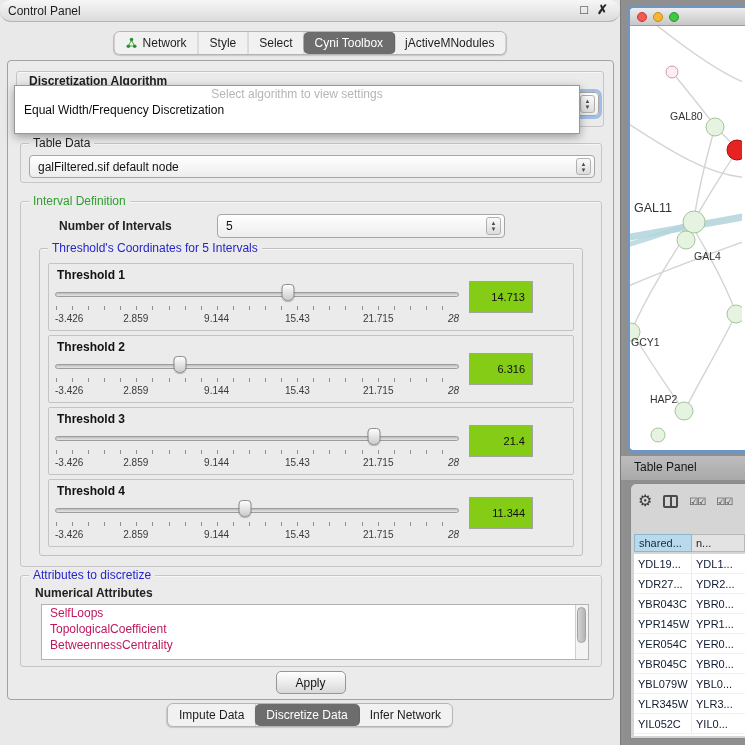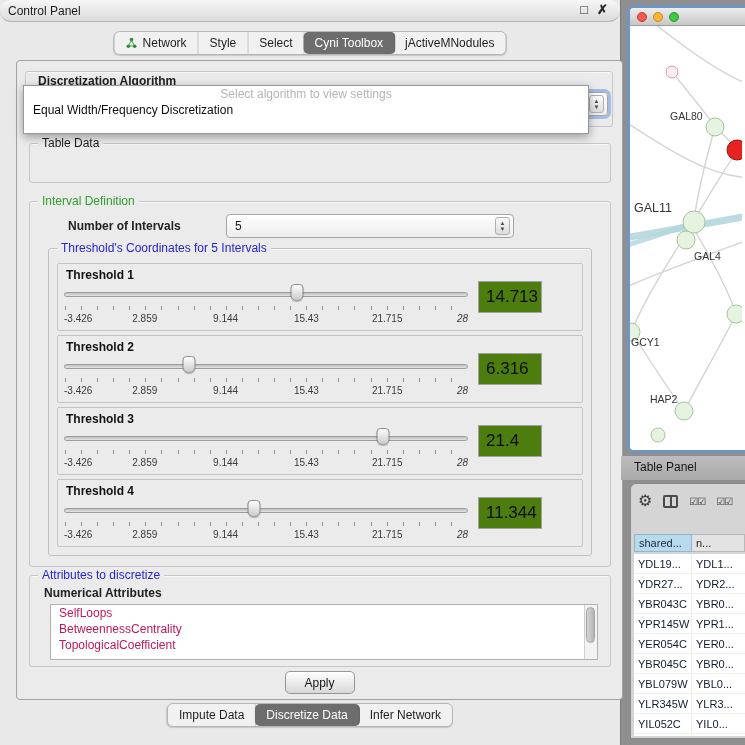--- a/index.html
+++ b/index.html
@@ -13,21 +13,21 @@
   #cp-title{position:absolute;left:8px;top:4px;font-size:12px;color:#1c1c1c;}
   #cp-winicons{position:absolute;right:12px;top:2px;display:flex;gap:9px;font-size:13px;color:#2a2a2a;}
 
   .tabbar{position:absolute;left:50%;transform:translateX(-50%);display:flex;align-items:stretch;background:#f1f1f1;border:1px solid #b5b5b5;border-radius:6px;height:24px;box-shadow:0 1px 1px rgba(0,0,0,.15);}
   .tab{display:flex;align-items:center;gap:5px;padding:0 11px;font-size:12px;color:#1e1e1e;border-right:1px solid #c8c8c8;white-space:nowrap;cursor:default;}
   .tab:last-child{border-right:none;}
   .tab.selected{background:#6d6d6d;color:#fff;border-radius:5px;margin:0 -1px;border-right:1px solid #5e5e5e;}
   #top-tabs{top:31px;}
   #bottom-tabs{top:703px;}
 
-  #main-panel{position:absolute;left:16px;top:60px;width:607px;height:640px;background:#ebebeb;border:1px solid #a2a2a2;border-radius:4px;}
+  #main-panel{position:absolute;left:7px;top:60px;width:607px;height:640px;background:#ebebeb;border:1px solid #a2a2a2;border-radius:4px;}
 
   .groupbox{position:absolute;border:1px solid #c6c6c6;border-radius:3px;box-shadow:inset 0 1px 0 #f7f7f7;}
   .group-label{position:absolute;top:-8px;left:8px;background:#ebebeb;padding:0 4px;font-size:12px;color:#1e1e1e;white-space:nowrap;}
   .group-label.green{color:#2e9e2e;}
   .group-label.blue{color:#2525cc;}
 
   .combo{position:absolute;height:24px;background:linear-gradient(#ffffff,#ededed);border:1px solid #a6a6a6;border-radius:4px;font-size:12px;display:flex;align-items:center;padding:0 22px 0 8px;color:#141414;}
   .combo .stepper{position:absolute;right:3px;top:2px;bottom:2px;width:15px;display:flex;flex-direction:column;align-items:center;justify-content:center;color:#4a4a4a;font-size:6px;line-height:6px;background:linear-gradient(#fafafa,#dcdcdc);border:1px solid #b0b0b0;border-radius:3px;}
   .combo.focus{box-shadow:0 0 0 3px rgba(122,164,224,.65);}
 
@@ -53,21 +53,21 @@
   .threshold-box{position:absolute;left:8px;width:526px;height:68px;background:#ebebeb;border:1px solid #c4c4c4;border-radius:2px;}
   .th-label{position:absolute;left:8px;top:4px;font-size:12px;font-weight:700;color:#111;}
   .slider-zone{position:absolute;left:6px;top:22px;width:404px;height:42px;}
   .track{position:absolute;left:0;right:0;top:6px;height:5px;background:linear-gradient(#bdbdbd,#e6e6e6);border:1px solid #9c9c9c;border-radius:3px;}
   .ticks{position:absolute;left:1px;right:1px;top:20px;height:4px;background:repeating-linear-gradient(to right,#8d8d8d 0 1px,transparent 1px 4%);}
   .thumb{position:absolute;top:-2px;width:13px;height:17px;transform:translateX(-50%);background:linear-gradient(#fdfdfd,#cccccc);border:1px solid #8d8d8d;border-radius:4px 4px 6px 6px;box-shadow:0 1px 1px rgba(0,0,0,.25);}
   .scale{position:absolute;left:0;right:0;top:27px;height:13px;}
   .scale span{position:absolute;top:0;font-size:10px;color:#3a3a3a;transform:translateX(-50%);white-space:nowrap;}
   .scale span.first{transform:none;}
   .scale span.last{transform:translateX(-100%);font-style:italic;}
-  .value-box{position:absolute;left:420px;top:17px;width:64px;height:32px;background:#4d7c0f;border:1px solid #a3a3a3;font-size:17px;line-height:30px;text-align:left;padding:0 7px;color:#0e0e0e;}
+  .value-box{position:absolute;left:420px;top:17px;width:64px;height:32px;background:#84cc16;border:1px solid #a3a3a3;font-size:11px;line-height:30px;text-align:right;padding:0 7px;color:#0e0e0e;}
 
   
   #attr-group{left:12px;top:514px;width:582px;height:92px;}
   #attr-label{position:absolute;left:14px;top:10px;font-size:12px;font-weight:700;}
   #attr-list{position:absolute;left:20px;top:28px;width:548px;height:56px;background:#fff;border:1px solid #b2b2b2;overflow:hidden;}
   .attr-item{height:16px;line-height:16px;padding-left:8px;font-size:12px;color:#be185d;}
   #attr-scrollbar{position:absolute;right:0;top:0;width:13px;height:100%;background:#f3f3f3;border-left:1px solid #cfcfcf;}
   #attr-scroll-thumb{position:absolute;left:1px;top:2px;width:9px;height:36px;background:linear-gradient(90deg,#d3d3d3,#b5b5b5);border:1px solid #a2a2a2;border-radius:5px;}
 
   #apply-btn{position:absolute;left:50%;transform:translateX(-50%);top:610px;width:70px;height:23px;background:linear-gradient(#ffffff,#d8d8d8);border:1px solid #969696;border-radius:5px;font-size:12px;font-family:"Liberation Sans",sans-serif;color:#141414;}
@@ -150,20 +150,27 @@
       </div>
     </div>
 
     <div id="algo-popup">
       <div class="ph">Select algorithm to view settings</div>
       <div class="opt">Equal Width/Frequency Discretization</div>
     </div>
 
     <div class="groupbox" id="tabledata-group">
       <span class="group-label">Table Data</span>
+      <div class="combo" id="tabledata-combo">
+        <span>galFiltered.sif default node</span>
+        <span class="stepper">
+          <span>▲</span>
+          <span>▼</span>
+        </span>
+      </div>
     </div>
 
     <div class="groupbox" id="interval-group">
       <span class="group-label green">Interval Definition</span>
 
       <span id="niv-label">Number of Intervals</span>
       <div class="combo" id="niv-combo">
         <span>5</span>
         <span class="stepper">
           <span>▲</span>
@@ -247,22 +254,22 @@
         </div>
 
       </div>
     </div>
 
     <div class="groupbox" id="attr-group">
       <span class="group-label blue">Attributes to discretize</span>
       <span id="attr-label">Numerical Attributes</span>
       <div id="attr-list">
         <div class="attr-item">SelfLoops</div>
+        <div class="attr-item">TopologicalCoefficient</div>
         <div class="attr-item">BetweennessCentrality</div>
-        <div class="attr-item">TopologicalCoefficient</div>
         <div id="attr-scrollbar">
           <div id="attr-scroll-thumb"></div>
         </div>
       </div>
     </div>
 
     <button id="apply-btn">Apply</button>
   </div>
 
   <div class="tabbar" id="bottom-tabs">

